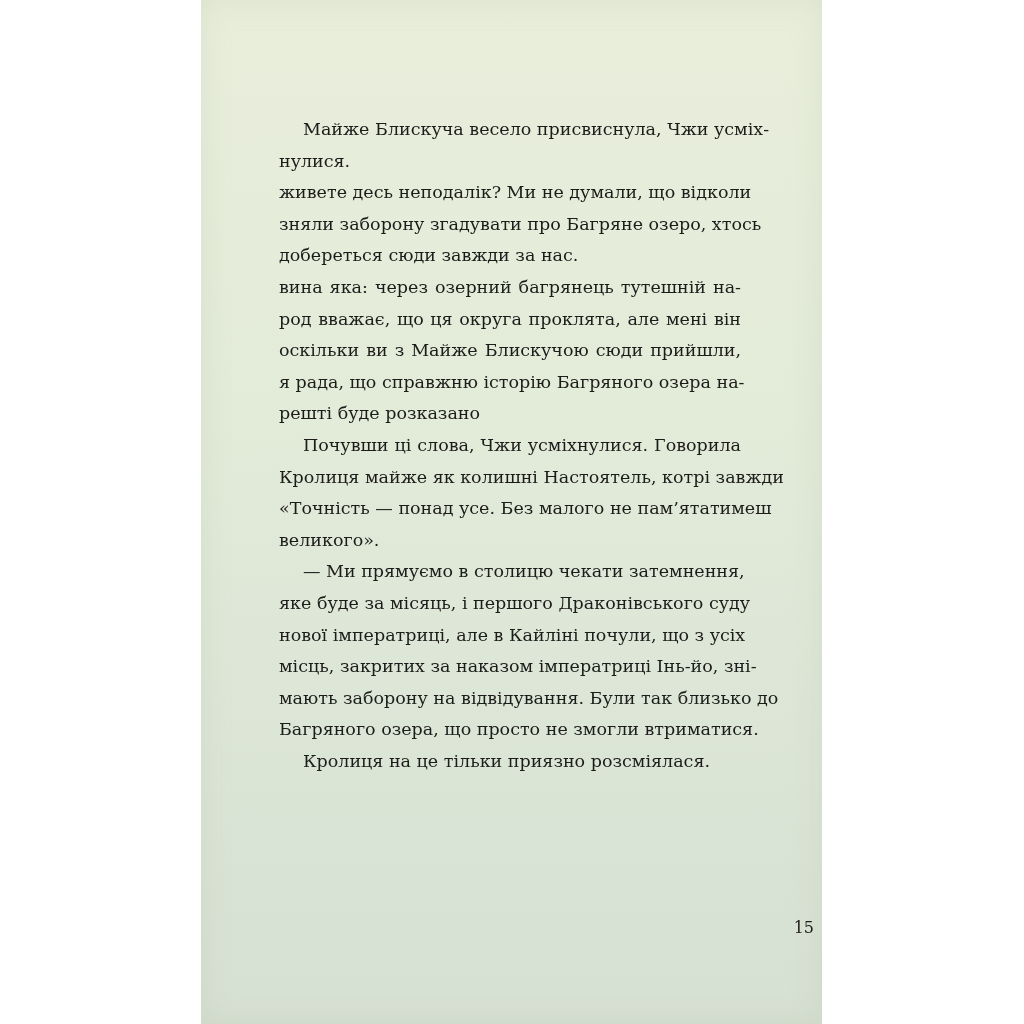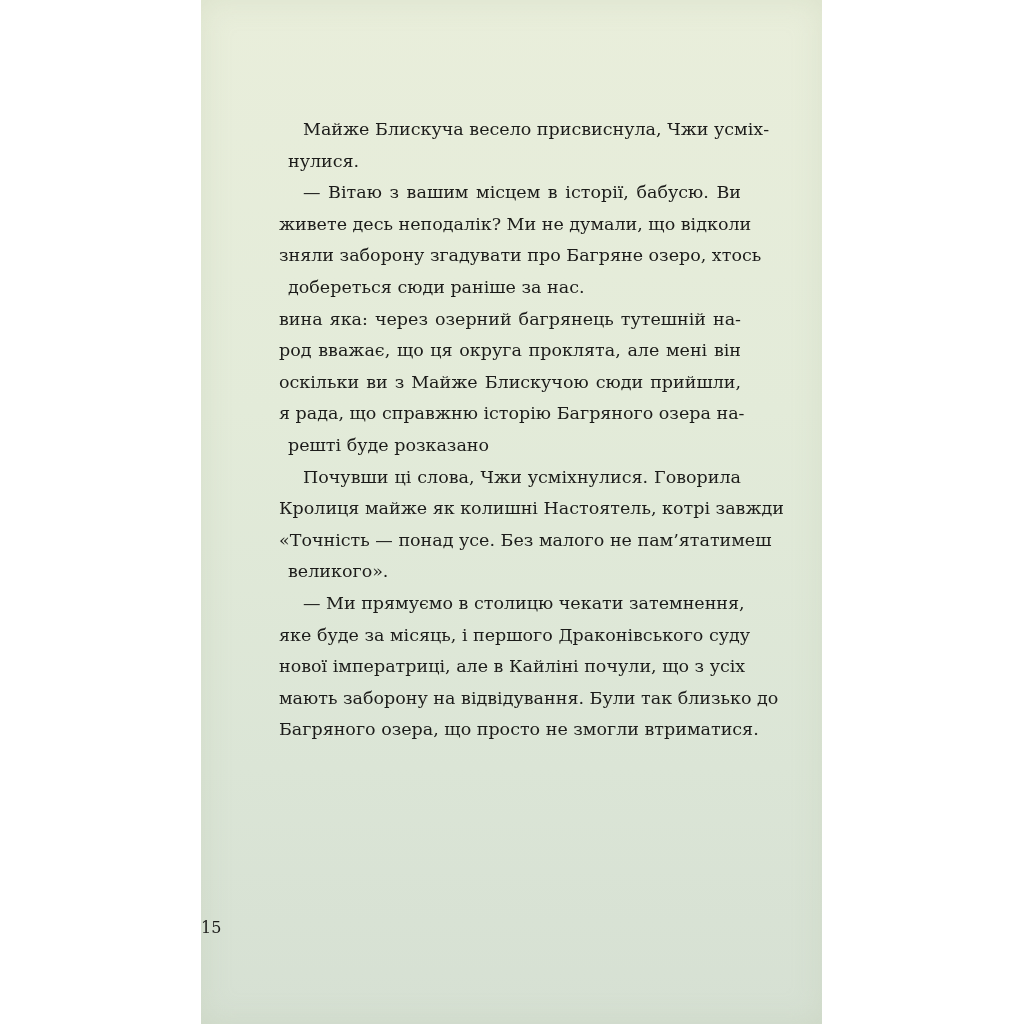--- a/index.html
+++ b/index.html
@@ -37,53 +37,53 @@
     .line.justify {
       text-align: justify;
       text-align-last: justify;
     }
     .line.indent {
       padding-left: 24px;
     }
     .line.last {
       text-align: right;
       text-align-last: left;
-      margin-left: 9px;
     }
     .page-number {
       position: absolute;
       left: 0;
       width: 613px;
       top: 918px;
-      text-align: left;
+      text-align: right;
       font-family: "DejaVu Serif", "Liberation Serif", serif;
       font-size: 16px;
       color: #1c1c1a;
     }
   </style>
 </head>
 <body>
 
 <div class="page">
   <div class="text-block" id="text-block">
       <span class="line justify indent">Майже Блискуча весело присвиснула, Чжи усміх-</span>
       <span class="line last">нулися.</span>
-      <span class="line justify indent">— Вітаю з вашим місцем в історії, бабусю. Ви</span>
       <span class="line justify">живете десь неподалік? Ми не думали, що відколи</span>
       <span class="line justify">зняли заборону згадувати про Багряне озеро, хтось</span>
-      <span class="line last">добереться сюди раніше за нас.</span>
+      <span class="line last">добереться сюди завжди за нас.</span>
       <span class="line justify">вина яка: через озерний багрянець тутешній на-</span>
       <span class="line justify">род вважає, що ця округа проклята, але мені він</span>
       <span class="line justify">оскільки ви з Майже Блискучою сюди прийшли,</span>
       <span class="line justify">я рада, що справжню історію Багряного озера на-</span>
       <span class="line last">решті буде розказано</span>
       <span class="line justify indent">Почувши ці слова, Чжи усміхнулися. Говорила</span>
       <span class="line justify">Кролиця майже як колишні Настоятель, котрі завжди</span>
       <span class="line justify">«Точність — понад усе. Без малого не пам’ятатимеш</span>
       <span class="line last">великого».</span>
       <span class="line justify indent">— Ми прямуємо в столицю чекати затемнення,</span>
       <span class="line justify">яке буде за місяць, і першого Драконівського суду</span>
       <span class="line justify">нової імператриці, але в Кайліні почули, що з усіх</span>
+      <span class="line justify">місць, закритих за наказом імператриці Інь-йо, зні-</span>
       <span class="line justify">мають заборону на відвідування. Були так близько до</span>
       <span class="line justify">Багряного озера, що просто не змогли втриматися.</span>
+      <span class="line last indent">Кролиця на це тільки приязно розсміялася.</span>
     </div>
   <div class="page-number">15</div>
 </div>
 
 </body></html>

